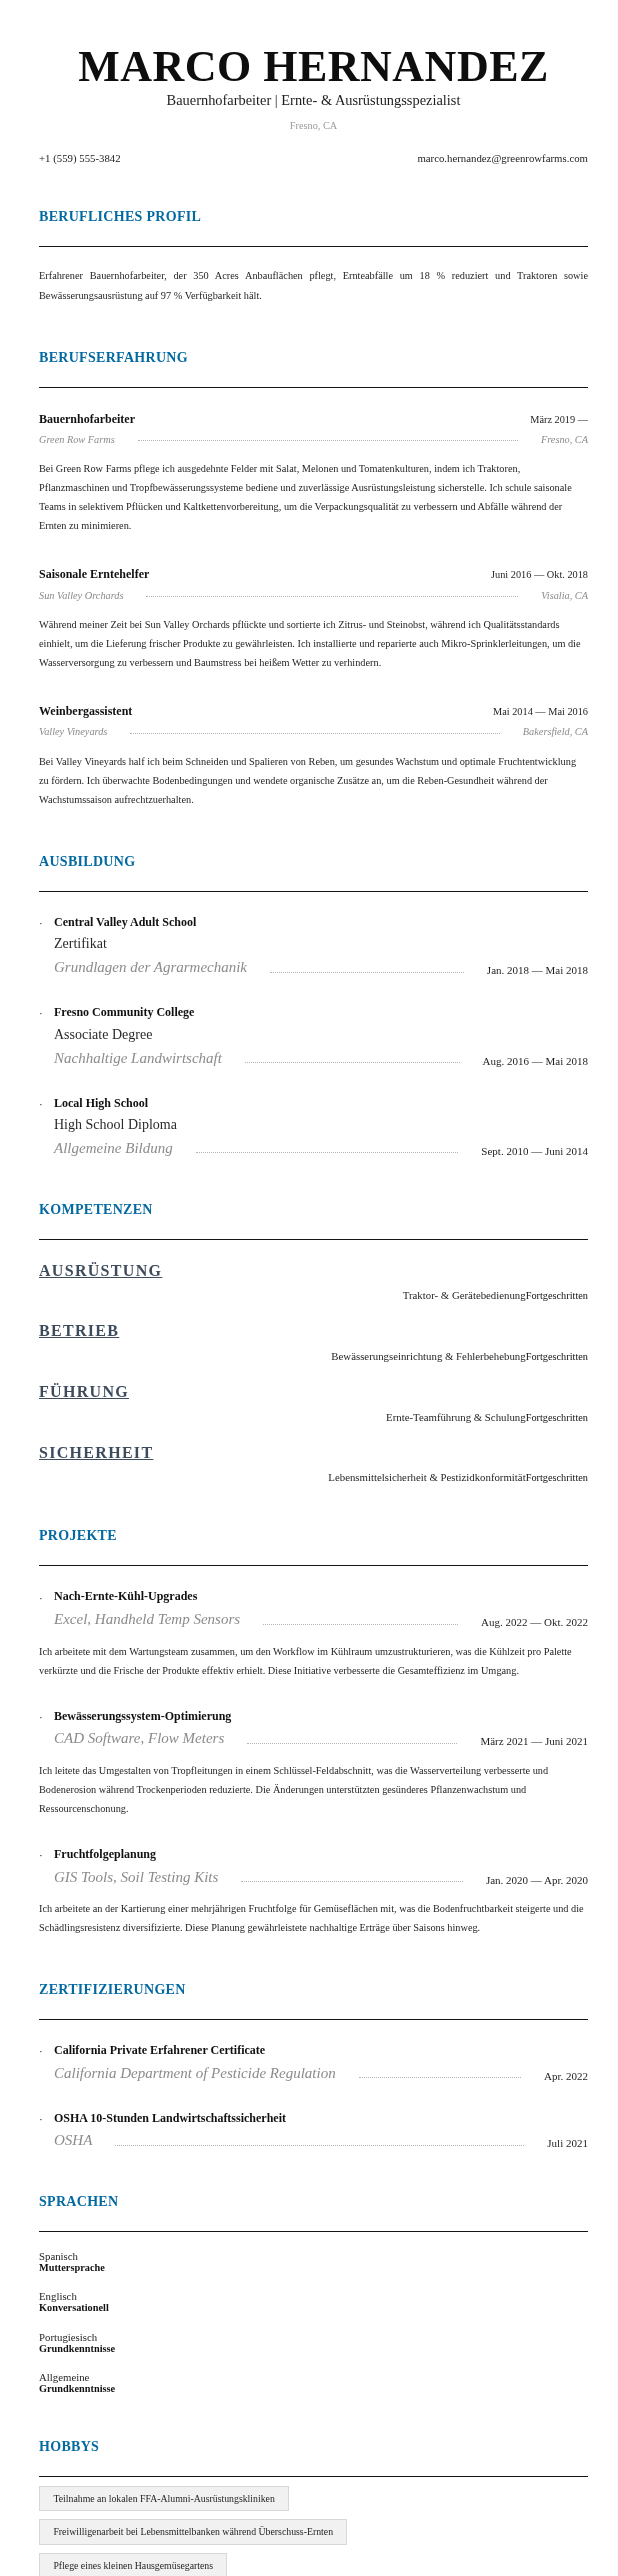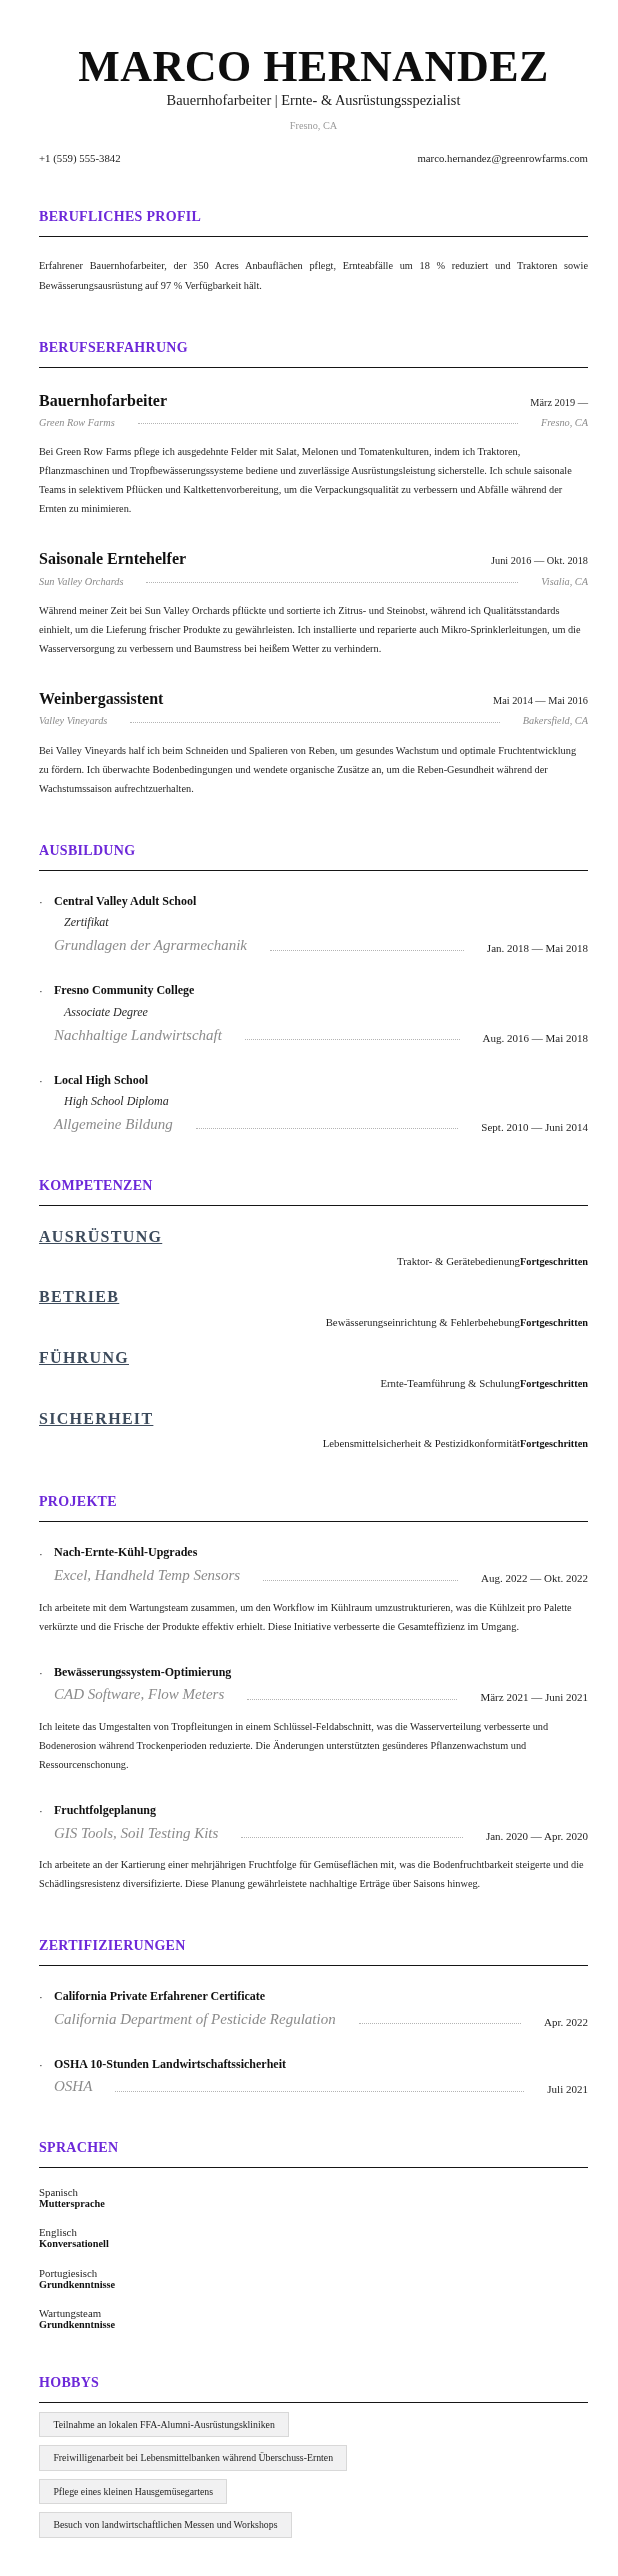--- a/index.html
+++ b/index.html
@@ -42,42 +42,42 @@
     font-size: 10.8px;
     color: #222;
   }
 
   
   .section { margin-top: 45px; }
   .section-title {
     font-size: 14px;
     font-weight: 700;
     letter-spacing: 0.3px;
-    color: #6d28d9;
-    padding-bottom: 11px;
+    color: #0369a1;
+    padding-bottom: 21px;
     border-bottom: 1px solid #161616;
   }
 
   p.body-text {
     font-size: 10.3px;
     line-height: 1.85;
     color: #1f1f1f;
   }
   .justified { text-align: justify; }
 
   
   .entry { margin-top: 24px; }
   .entry + .entry { margin-top: 32px; }
   .entry-head {
     display: flex;
     justify-content: space-between;
     align-items: baseline;
   }
   .entry-role {
-    font-size: 16px;
+    font-size: 12px;
     font-weight: 700;
     color: #111;
   }
   .entry-dates {
     font-size: 10.3px;
     color: #1f1f1f;
     white-space: nowrap;
   }
   .entry-sub {
     display: flex;
@@ -106,24 +106,22 @@
   .bullet {
     position: absolute;
     left: 0;
     top: 2.1px;
     font-size: 11.3px;
     color: #111;
   }
   .b-title { font-size: 12px; font-weight: 700; color: #111; }
   .b-degree {
     margin-top: 6.7px;
-    font-style: italic;
-    font-size: 12px;
+    font-size: 14px;
     color: #2a2a2a;
-    margin-left: 10px;
   }
   .b-row {
     display: flex;
     justify-content: space-between;
     align-items: flex-end;
     margin-top: 6.7px;
   }
   .b-muted {
     font-style: italic;
     font-size: 15px;
@@ -142,21 +140,21 @@
     color: #3d4b5c;
     text-decoration: underline;
   }
   .skill-row {
     display: flex;
     justify-content: flex-end;
     align-items: baseline;
     margin-top: 9.3px;
   }
   .skill-name { font-size: 10.8px; color: #1f1f1f; }
-  .skill-level { font-size: 10.3px; font-weight: 700; color: #111; }
+  .skill-level { font-size: 10.3px; font-weight: 400; color: #111; }
 
   
   .lang-row {
     display: flex;
     justify-content: flex-end;
     align-items: baseline;
     margin-top: 17.5px;
     flex-direction: column;
   }
   .lang-name { font-size: 10.8px; color: #1f1f1f; }
@@ -387,21 +385,21 @@
   </div>
   <div class="lang-row">
     <span class="lang-name">Englisch</span>
     <span class="lang-level">Konversationell</span>
   </div>
   <div class="lang-row">
     <span class="lang-name">Portugiesisch</span>
     <span class="lang-level">Grundkenntnisse</span>
   </div>
   <div class="lang-row">
-    <span class="lang-name">Wartungsteam</span>
+    <span class="lang-name">Allgemeine</span>
     <span class="lang-level">Grundkenntnisse</span>
   </div>
 </section>
 
 <section class="section">
   <h2 class="section-title">HOBBYS</h2>
   <div class="chips">
     <div class="chip">Teilnahme an lokalen FFA-Alumni-Ausrüstungskliniken</div>
     <div class="chip">Freiwilligenarbeit bei Lebensmittelbanken während Überschuss-Ernten</div>
     <div class="chip">Pflege eines kleinen Hausgemüsegartens</div>

